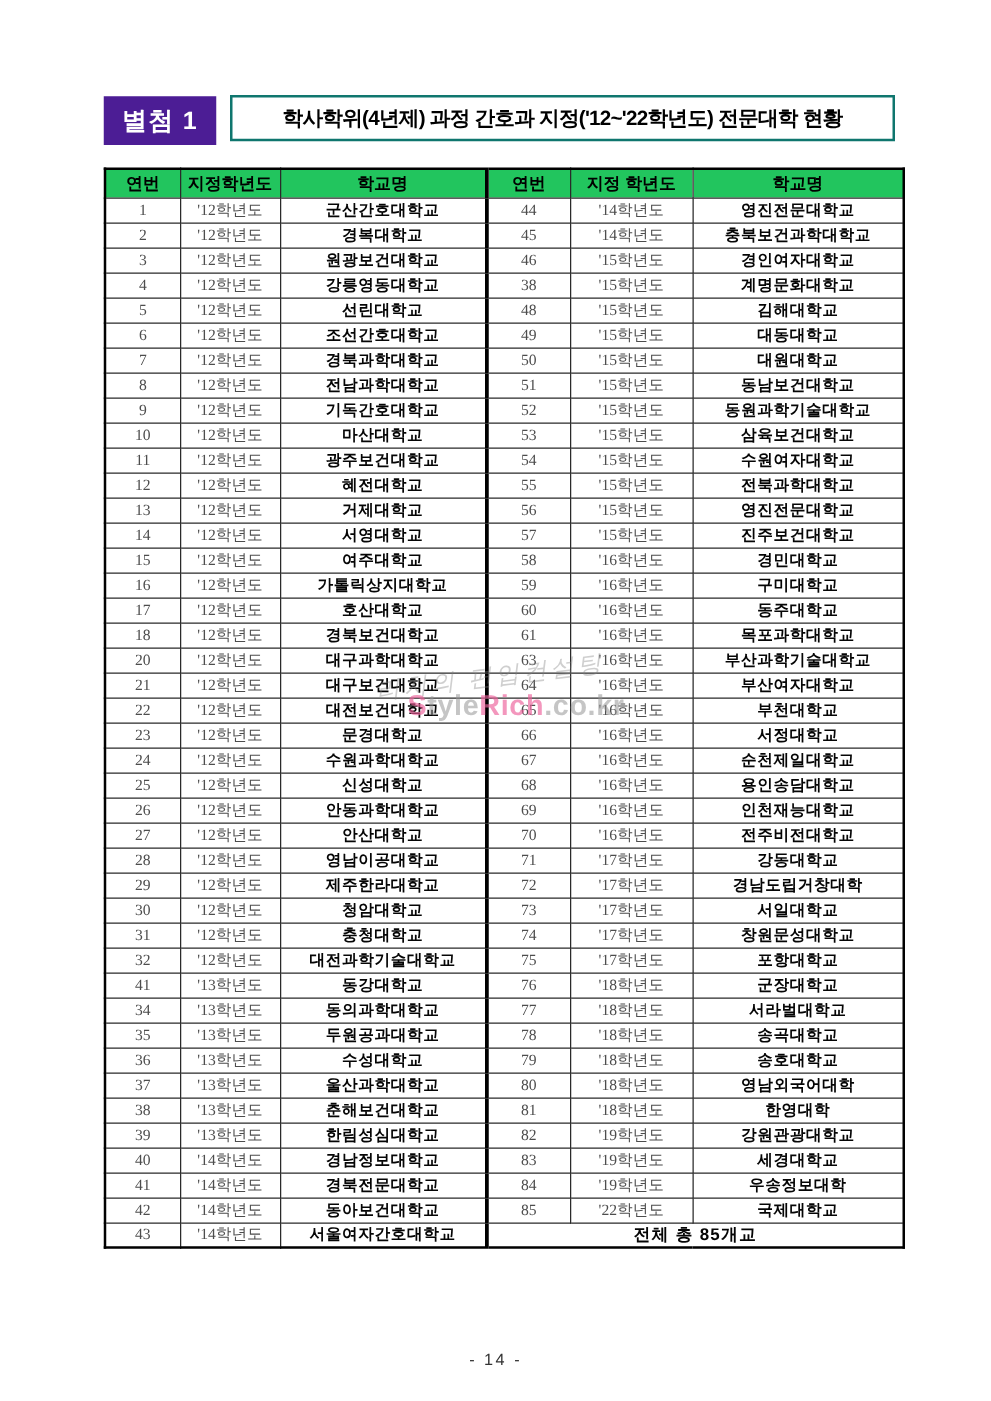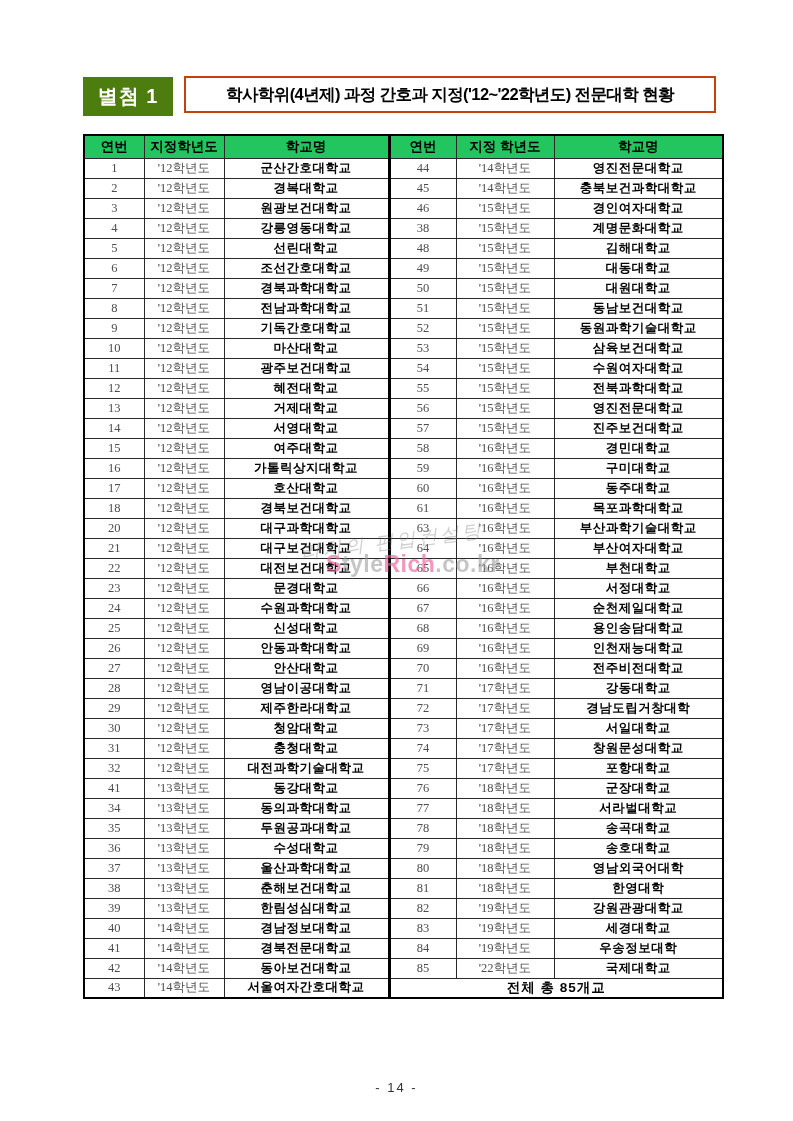--- a/index.html
+++ b/index.html
@@ -8,29 +8,29 @@
     width: 793px; height: 1121px;
     position: relative;
     font-family: "Liberation Sans", sans-serif;
     color: #000;
     overflow: hidden;
   }
   
   .badge {
     position: absolute; left: 83px; top: 77px;
     width: 90px; height: 39px;
-    background: #4d7c0f;
+    background: #4c1d95;
     color: #fff;
     font-weight: bold; font-size: 20px; letter-spacing: 1px;
     display: flex; align-items: center; justify-content: center;
   }
   .title-box {
     position: absolute; left: 184px; top: 76px;
     width: 532px; height: 37px;
-    border: 2px solid #c2410c;
+    border: 2px solid #0f766e;
     display: flex; align-items: center; justify-content: center; text-align: center;
   }
   .title-box .title-text {
     font-weight: bold; font-size: 16.5px; letter-spacing: -0.6px;
     white-space: nowrap;
   }
   
   table.doc-table {
     position: absolute; left: 83px; top: 134px;
     width: 639px;

